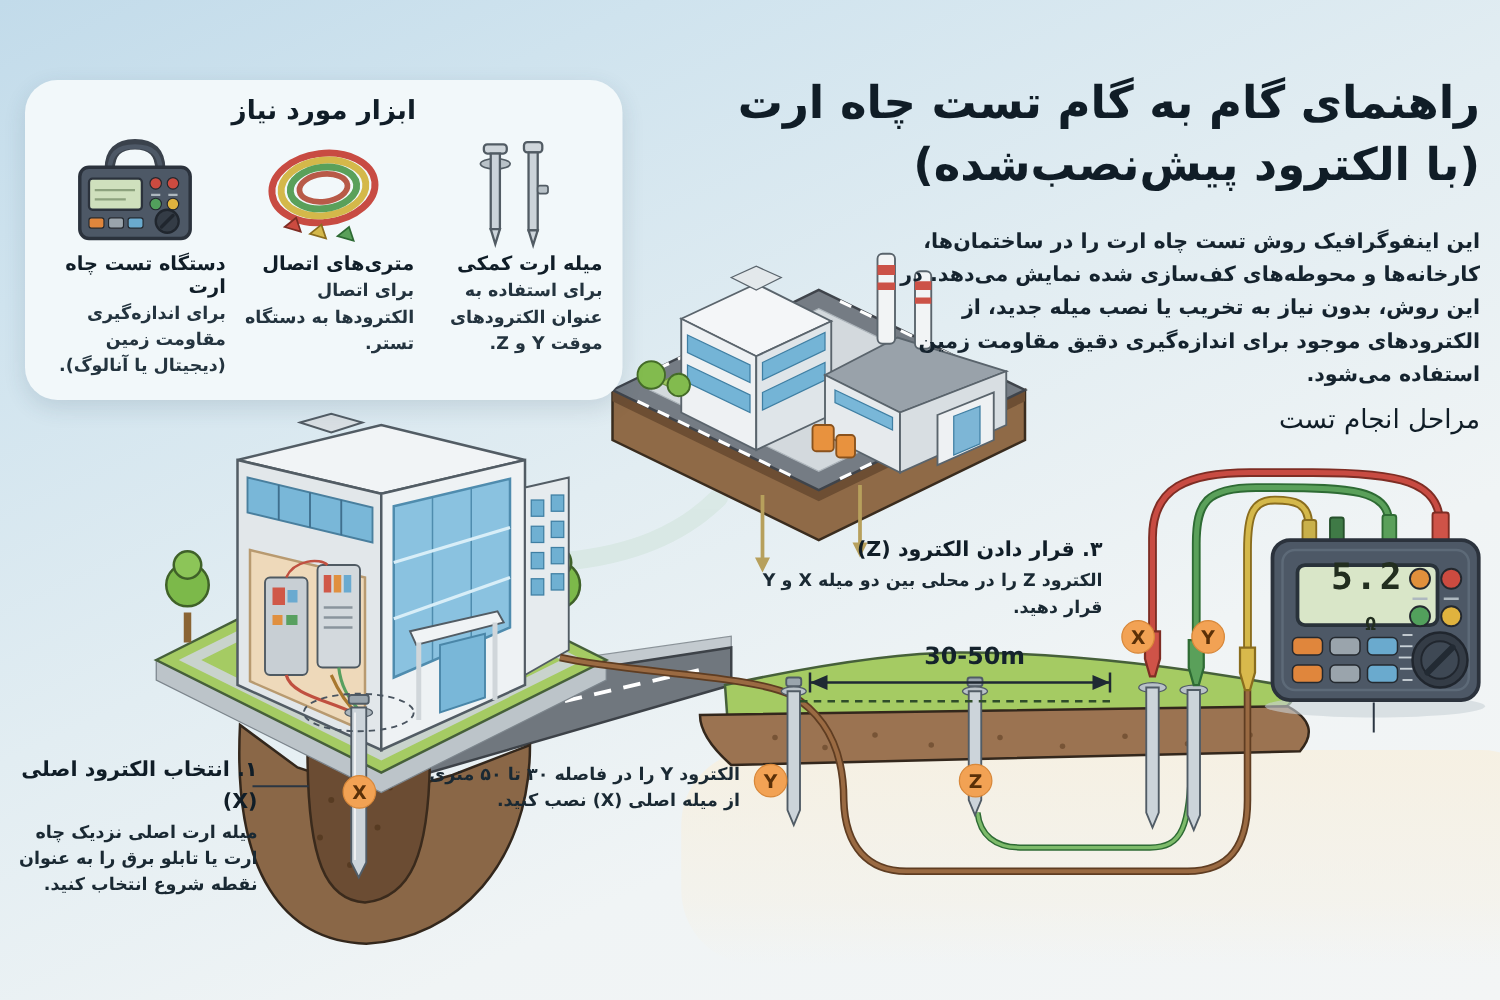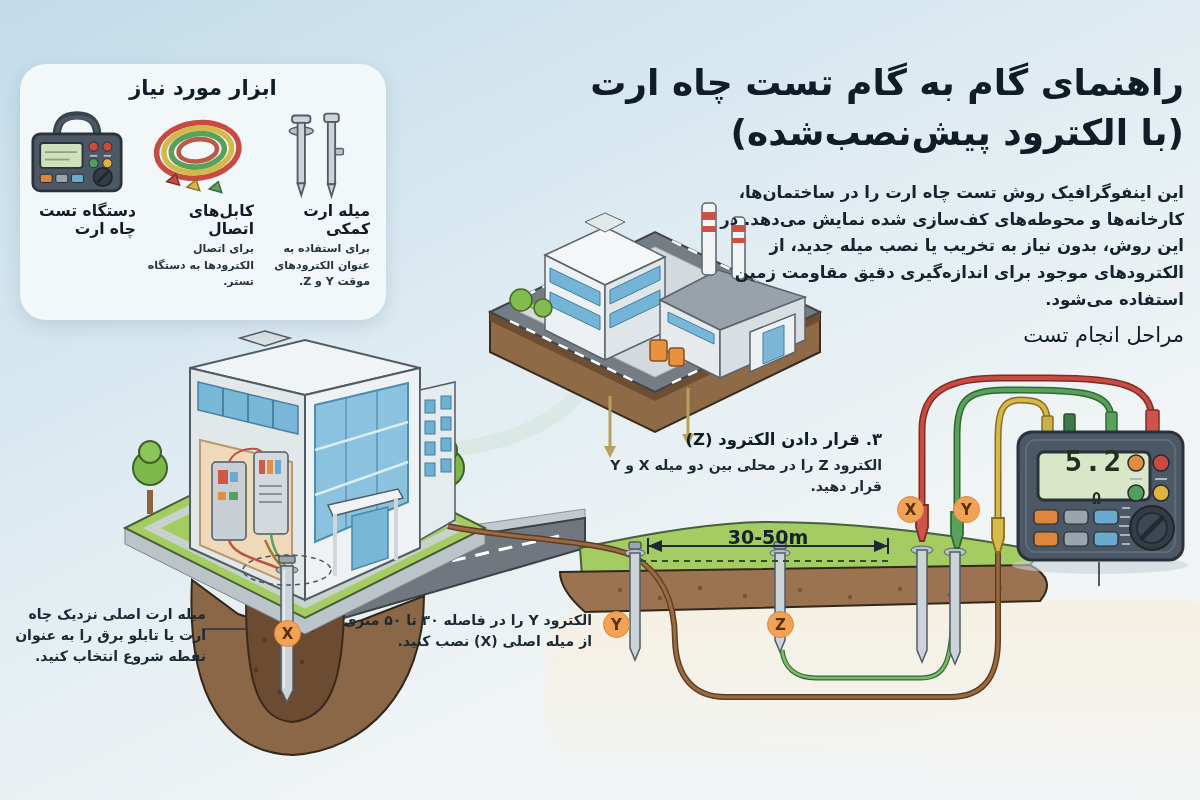--- a/index.html
+++ b/index.html
@@ -10,39 +10,39 @@
     background:linear-gradient(155deg,#c2dbea 0%,#cfe3ee 18%,#e2edf2 45%,#f0f4f5 70%,#f3f5f5 100%);
   }
   .abs{position:absolute;}
   .rtl{direction:rtl;text-align:right;}
   
   .title-block{right:16px;top:58px;width:600px;text-align:right;}
   .title-line{font-size:36px;font-weight:bold;color:#101d27;line-height:1.38;}
   .intro{right:16px;top:180px;width:480px;font-size:16.5px;font-weight:bold;line-height:1.62;color:#15232e;}
   .steps-heading{right:16px;top:323px;font-size:21px;font-weight:normal;color:#101d27;}
   
-  .tools-panel{left:20px;top:64px;width:366px;height:256px;background:#f2f8fa;border-radius:26px;
+  .tools-panel{left:20px;top:64px;width:478px;height:256px;background:#f2f8fa;border-radius:26px;
     box-shadow:0 6px 18px rgba(40,70,90,.14);padding:12px 10px 10px;}
   .tools-title{font-size:21px;font-weight:bold;color:#101d27;text-align:center;margin-bottom:6px;}
   .tools-row{display:flex;flex-direction:row-reverse;gap:6px;padding:0 6px;}
   .tool{flex:1;text-align:center;}
   .tool-icon{height:96px;display:flex;align-items:center;justify-content:center;}
   .tool-name{font-size:15.5px;font-weight:bold;color:#101d27;}
-  .tool-desc{font-size:11px;font-weight:600;color:#24343f;line-height:1.5;margin-top:3px;}
+  .tool-desc{font-size:14px;font-weight:600;color:#24343f;line-height:1.5;margin-top:3px;}
   
   .step{line-height:1.5;}
   .step-title{font-size:16.5px;font-weight:bold;color:#101d27;margin-bottom:2px;}
   .step-body{font-size:14px;font-weight:600;color:#1a2933;}
   .step1{left:8px;top:604px;width:198px;}
   .step2{right:608px;top:610px;width:252px;}
   .step3{right:318px;top:428px;width:272px;}
   .step4{right:16px;top:582px;width:198px;}
   .step4 .step-body{font-size:13.5px;}
   
-  .distance-label{left:716px;top:514px;width:104px;text-align:center;font-size:19px;font-weight:bold;color:#14222c;margin-top:12px;}
+  .distance-label{left:716px;top:514px;width:104px;text-align:right;font-size:19px;font-weight:bold;color:#14222c;}
   .badge{width:27px;height:27px;border-radius:50%;background:#f2a254;border:1.5px solid #d8883a;
     color:#5a3008;font-weight:bold;font-size:15px;display:flex;align-items:center;justify-content:center;}
   .lcd-text{left:1040px;top:452px;width:108px;height:48px;display:flex;align-items:center;justify-content:center;
     direction:ltr;font-family:"DejaVu Sans Mono",monospace;font-weight:bold;color:#222e1f;flex-direction:column;}
   .lcd-value{font-size:29px;letter-spacing:2px;}
   .lcd-unit{font-size:15px;margin-left:5px;margin-top:12px;}
   svg{display:block;}
 </style>
 </head>
 <body>
@@ -339,21 +339,21 @@
               <ellipse cx="60" cy="46" rx="45" ry="30" stroke="#c84b42" stroke-width="6"></ellipse>
               <ellipse cx="60" cy="46" rx="37" ry="24" stroke="#d4b84a" stroke-width="6"></ellipse>
               <ellipse cx="60" cy="46" rx="29" ry="18" stroke="#5aa05a" stroke-width="6"></ellipse>
               <ellipse cx="60" cy="46" rx="21" ry="12" stroke="#b85a48" stroke-width="5"></ellipse>
             </g>
             <polygon points="26,80 36,72 40,84" fill="#cc4b40" stroke="#7e2d24" stroke-width="1.5"></polygon>
             <polygon points="48,86 58,78 62,90" fill="#d4b84a" stroke="#8a6d1e" stroke-width="1.5"></polygon>
             <polygon points="72,88 82,80 86,92" fill="#5aa05a" stroke="#2e6b34" stroke-width="1.5"></polygon>
           </svg>
         </div>
-        <div class="tool-name rtl">کابل‌های اتصال</div>
+        <div class="tool-name rtl">متری‌های اتصال</div>
         <div class="tool-desc rtl">برای اتصال الکترودها به دستگاه تستر.</div>
       </div>
       <div class="tool">
         <div class="tool-icon">
           <svg width="118" height="92" viewBox="0 0 120 100">
             <path d="M38,30 Q38,8 60,8 Q82,8 82,30" fill="none" stroke="#3a424c" stroke-width="9"></path>
             <path d="M38,30 Q38,10 60,10 Q82,10 82,30" fill="none" stroke="#4d5866" stroke-width="4"></path>
             <rect x="12" y="28" width="96" height="62" rx="8" fill="#4d5866" stroke="#2b323c" stroke-width="3"></rect>
             <rect x="20" y="38" width="46" height="27" rx="3" fill="#cfe0bd" stroke="#2b323c" stroke-width="2"></rect>
             <line x1="25" y1="48" x2="60" y2="48" stroke="#8da27e" stroke-width="2"></line>
@@ -365,25 +365,27 @@
             <circle cx="78" cy="60" r="5" fill="#52a05c" stroke="#24292f"></circle>
             <circle cx="93" cy="60" r="5" fill="#e0b33e" stroke="#24292f"></circle>
             <rect x="20" y="72" width="13" height="9" rx="2" fill="#e0863c" stroke="#24292f"></rect>
             <rect x="37" y="72" width="13" height="9" rx="2" fill="#9aa4ac" stroke="#24292f"></rect>
             <rect x="54" y="72" width="13" height="9" rx="2" fill="#6aaace" stroke="#24292f"></rect>
             <circle cx="88" cy="75" r="10" fill="#343c46" stroke="#20262e" stroke-width="2"></circle>
             <line x1="83" y1="80" x2="93" y2="70" stroke="#20262e" stroke-width="3" stroke-linecap="round"></line>
           </svg>
         </div>
         <div class="tool-name rtl">دستگاه تست چاه ارت</div>
+        <div class="tool-desc rtl">برای اندازه‌گیری مقاومت زمین (دیجیتال یا آنالوگ).</div>
       </div>
     </div>
   </div>
 
   <div class="abs rtl step step1">
+    <div class="step-title">۱. انتخاب الکترود اصلی (X)</div>
     <div class="step-body">میله ارت اصلی نزدیک چاه ارت یا تابلو برق را به عنوان نقطه شروع انتخاب کنید.</div>
   </div>
   <div class="abs rtl step step2">
     <div class="step-body">الکترود Y را در فاصله ۳۰ تا ۵۰ متری از میله اصلی (X) نصب کنید.</div>
   </div>
   <div class="abs rtl step step3">
     <div class="step-title">۳. قرار دادن الکترود (Z)</div>
     <div class="step-body">الکترود Z را در محلی بین دو میله X و Y قرار دهید.</div>
   </div>
 

